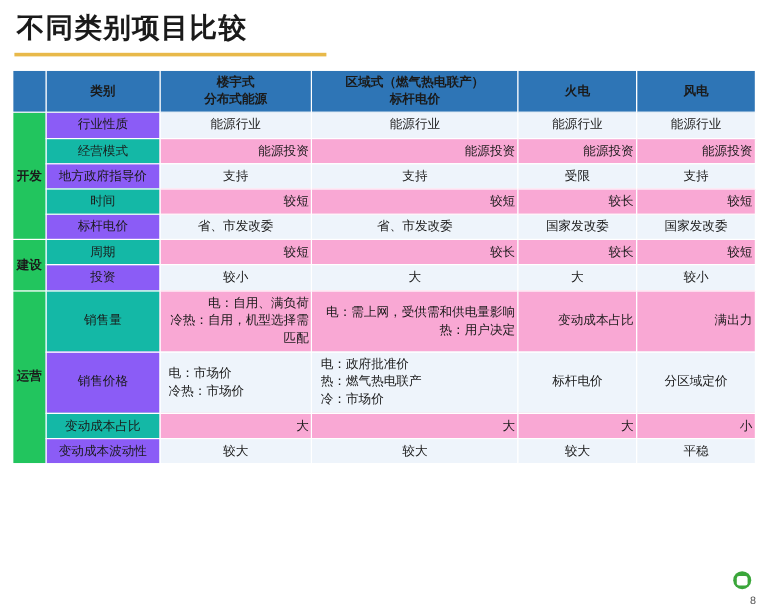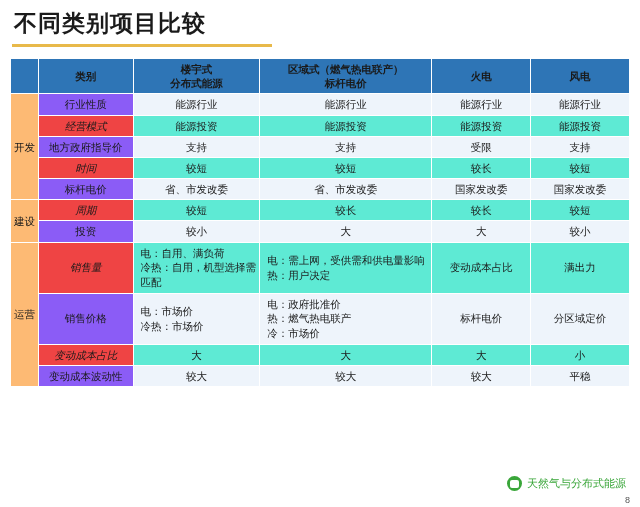--- a/index.html
+++ b/index.html
@@ -59,41 +59,41 @@
   }
   thead th {
     background: #2e75b6;
     color: #ffffff;
     font-weight: bold;
     font-size: 11px;
     padding: 7px 3px;
     line-height: 1.4;
   }
   td.sidecat {
-    background: #fdba74;
-    font-weight: normal;
+    background: #22c55e;
+    font-weight: bold;
     font-size: 11px;
     width: 26px;
     color: #1a1a1a;
   }
   td.rowlabel {
     background: #8b5cf6;
     font-size: 11px;
     color: #1a1a1a;
   }
   tr.alt td.rowlabel {
-    background: #ef4444;
-    font-style: italic;
+    background: #14b8a6;
   }
   td.cell {
     background: #eef4fb;
     margin-left: 32px;
   }
   tr.alt td.cell {
-    background: #5eead4;
+    background: #f9a8d4;
+    text-align: right;
   }
   td.cell.left {
     text-align: left;
     padding-left: 7px;
   }
   td.tall {
     height: 44px;
   }
   .col-w1 { width: 26px; }
   .col-w2 { width: 88px; }
@@ -267,18 +267,17 @@
           <td class="cell">较大</td>
           <td class="cell">平稳</td>
         </tr>
 
       </tbody>
     </table>
   </div>
 
   <div class="footer-brand">
     <span class="brand-logo"></span>
-    <span class="brand-text">天然气与分布式能源</span>
   </div>
 
   <div class="page-number">8</div>
 
 </div>
 
 </body></html>

